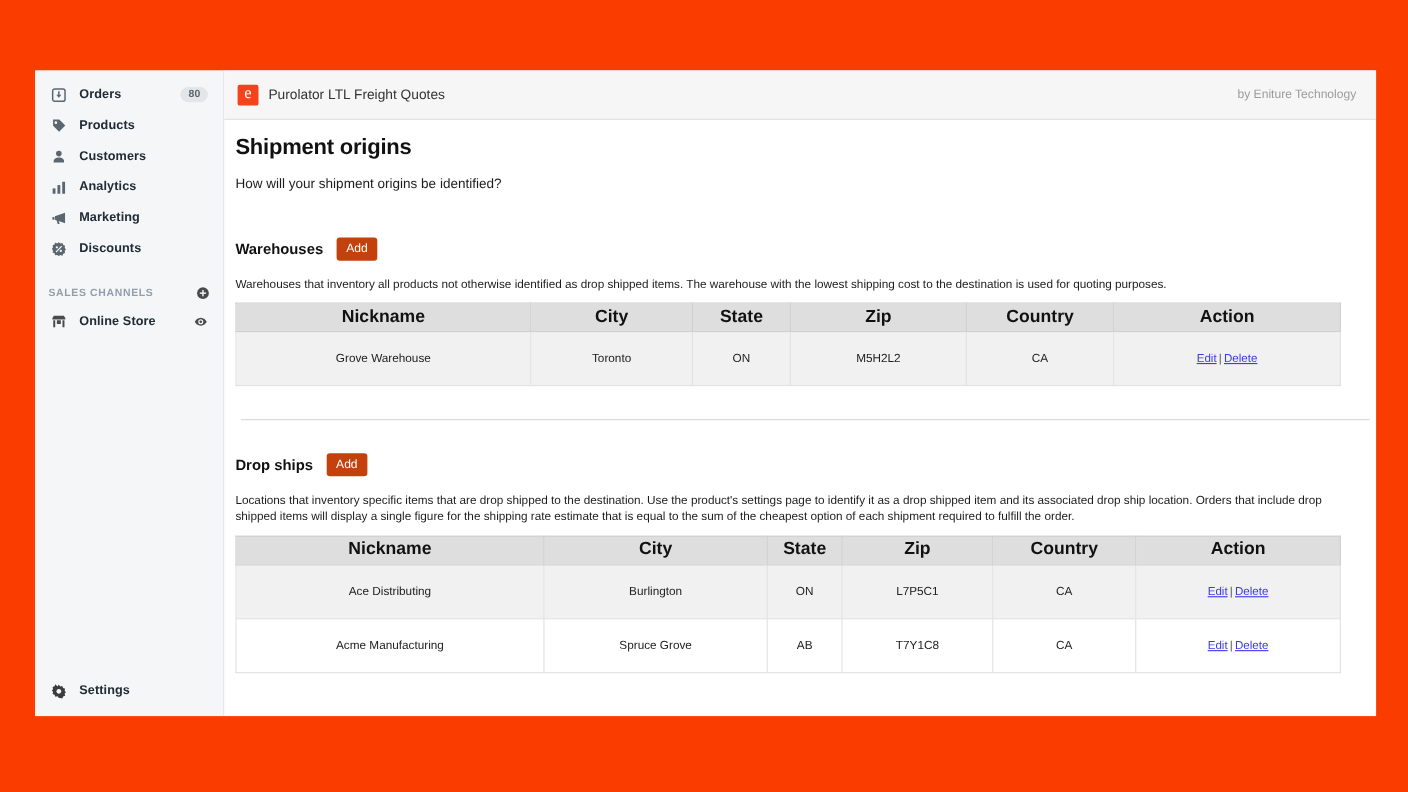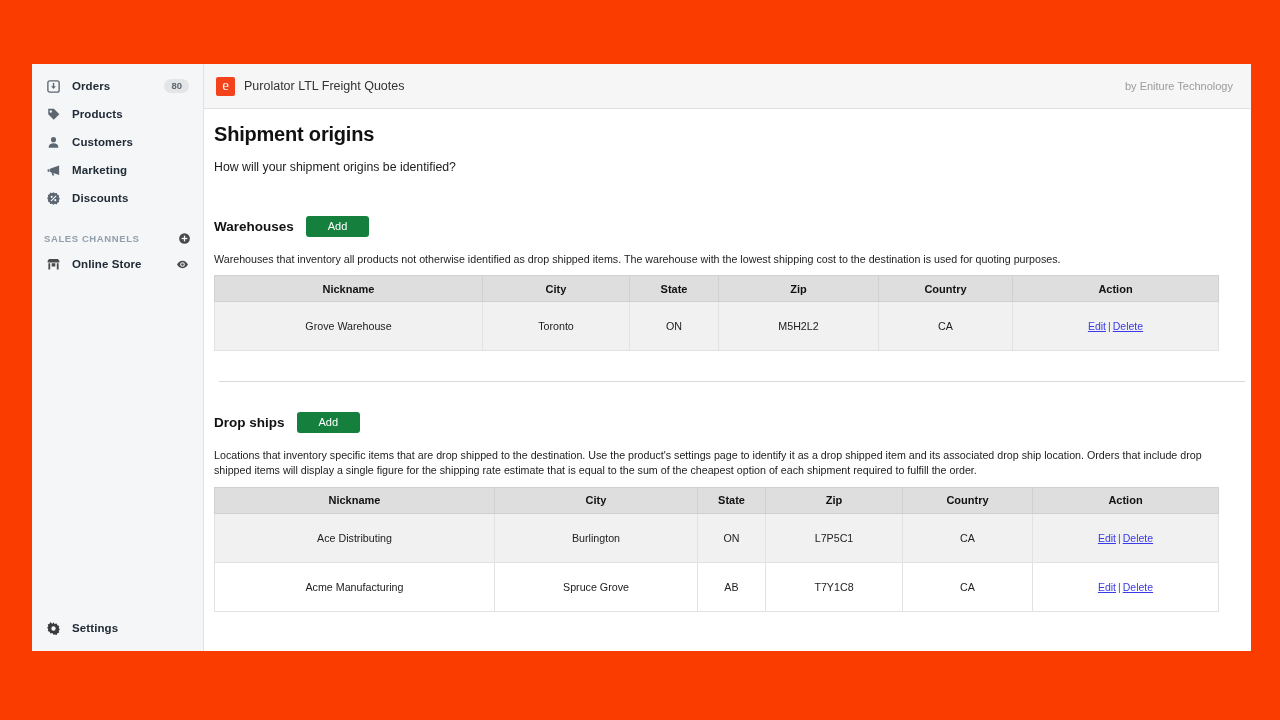--- a/index.html
+++ b/index.html
@@ -202,26 +202,26 @@
     margin-top: 42px;
   }
   .block-head.second { margin-top: 0; }
   .block-title {
     font-size: 13.5px;
     font-weight: bold;
     color: #111;
     margin-right: 12px;
   }
   .btn-add {
-    background: #15803d;
+    background: #c2410c;
     color: #ffffff;
     font-size: 11px;
     border: none;
     border-radius: 3px;
-    padding: 5px 22px;
+    padding: 5px 9px;
     cursor: pointer;
     font-family: "Liberation Sans", sans-serif;
     line-height: 1;
   }
   .desc {
     font-size: 10.7px;
     color: #1c1c1c;
     margin-top: 15px;
     margin-bottom: 8px;
     line-height: 1.42;
@@ -229,21 +229,21 @@
   }
   .desc.two-line { max-width: 1008px; }
 
   table.origin-table {
     border-collapse: collapse;
     width: 1004px;
     table-layout: fixed;
   }
   table.origin-table th {
     background: #dedede;
-    font-size: 11px;
+    font-size: 16px;
     font-weight: bold;
     color: #111;
     height: 25px;
     text-align: center;
     border: 1px solid #d0d0d0;
     padding: 0;
   }
   table.origin-table td {
     font-size: 10.7px;
     color: #222;
@@ -302,20 +302,30 @@
       <div class="nav-item">
         <span class="ico">
           <svg width="15" height="15" viewBox="0 0 20 20">
             <circle cx="10" cy="6.2" r="3.4" fill="#5c6670"></circle>
             <path fill="#5c6670" d="M10 11c-3.6 0-6.3 2-6.3 4.2V17h12.6v-1.8C16.3 13 13.6 11 10 11z"></path>
           </svg>
         </span>
         <span class="nav-label">Customers</span>
       </div>
 
+      <div class="nav-item">
+        <span class="ico">
+          <svg width="15" height="15" viewBox="0 0 20 20">
+            <rect x="2.5" y="11" width="3.4" height="6.5" fill="#5c6670"></rect>
+            <rect x="8.3" y="7" width="3.4" height="10.5" fill="#5c6670"></rect>
+            <rect x="14.1" y="3" width="3.4" height="14.5" fill="#5c6670"></rect>
+          </svg>
+        </span>
+        <span class="nav-label">Analytics</span>
+      </div>
 
       <div class="nav-item">
         <span class="ico">
           <svg width="15" height="15" viewBox="0 0 20 20">
             <path fill="#5c6670" d="M17.5 3.2 5.2 7.6v4.1l2.2.8 1.2 4.3h2.4l-1.2-3.6 7.7 2.8z"></path>
             <path fill="#5c6670" d="M2.2 8.3h2.4v3.4H2.2z"></path>
           </svg>
         </span>
         <span class="nav-label">Marketing</span>
       </div>

